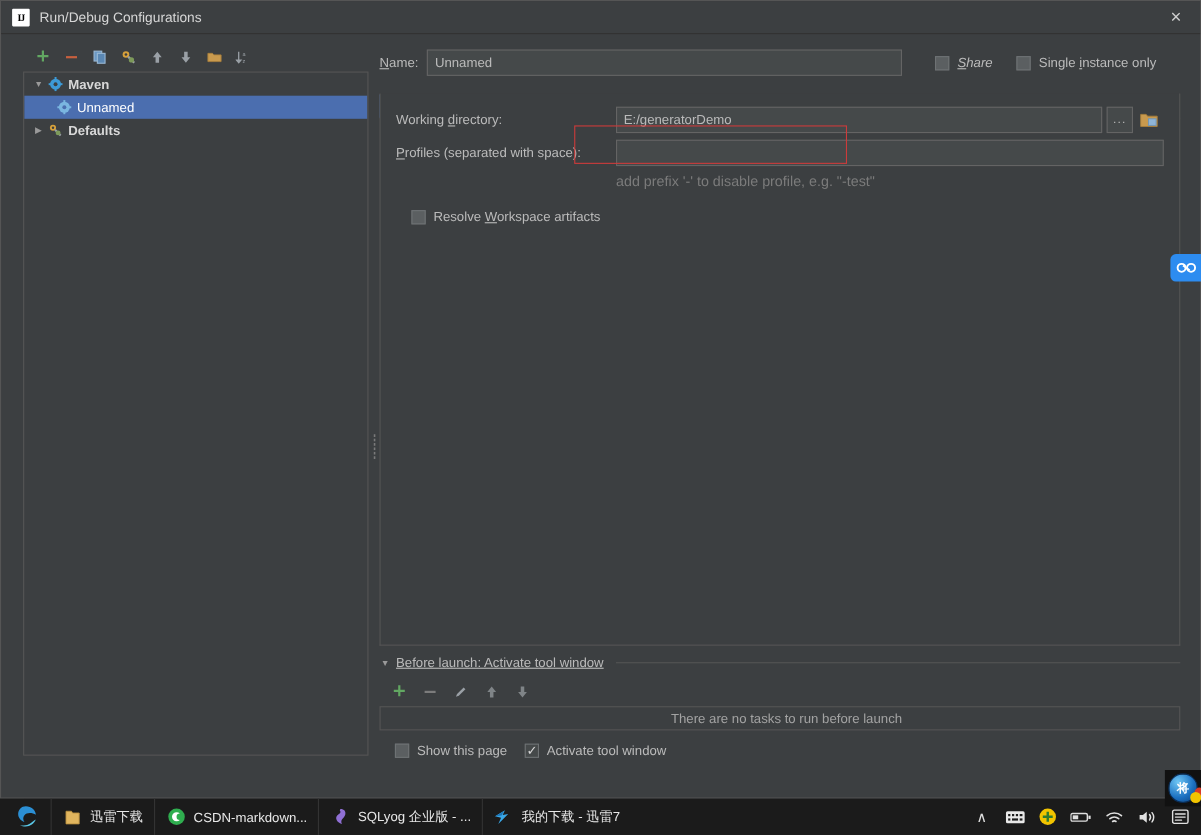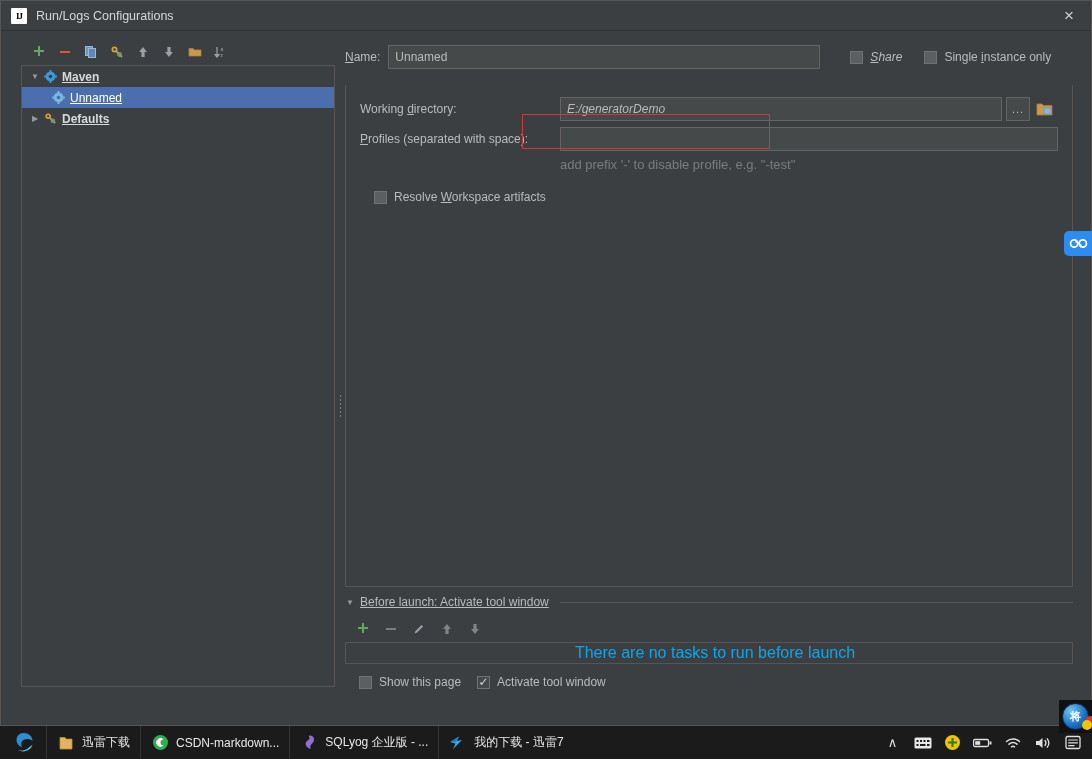--- a/index.html
+++ b/index.html
@@ -56,21 +56,21 @@
   .tree-toolbar{height:26px;display:flex;align-items:center;gap:10px;padding-left:10px;box-sizing:border-box;}
   .tb-ico{width:16px;height:16px;display:flex;align-items:center;justify-content:center;cursor:pointer;}
   .tree-box{
     position:absolute;left:0;top:26px;width:314px;height:622px;
     background:#3c3f41;border:1px solid #555555;box-sizing:border-box;overflow:hidden;
   }
   .tree-row{height:21px;display:flex;align-items:center;padding-left:6px;box-sizing:border-box;font-size:12px;cursor:pointer;}
   .tree-row.selected{background:#4b6eaf;}
   .tw{width:14px;flex:none;display:flex;align-items:center;justify-content:center;font-size:8px;color:#9a9a9a;}
   .tree-ico{width:16px;flex:none;display:flex;align-items:center;justify-content:center;margin-right:4px;}
-  .tree-lbl{color:#c7c7c7;text-decoration:underline;}
+  .tree-lbl{color:#c7c7c7;}
   .tree-row.selected .tree-lbl{color:#ffffff;}
   .tree-row.bold .tree-lbl{font-weight:bold;color:#d8d8d8;}
   .indent{padding-left:28px;}
 
   
   .splitter{position:absolute;left:334px;top:8px;width:10px;height:648px;cursor:col-resize;}
   .grip{position:absolute;left:4px;top:355px;width:3px;height:24px;
     background-image:radial-gradient(#7a7a7a 40%, transparent 41%);
     background-size:3px 4px;}
 
@@ -127,21 +127,21 @@
   }
 
   
   .before{position:absolute;left:0;top:556px;width:728px;}
   .bl-head{display:flex;align-items:center;gap:5px;}
   .bl-head .cap{font-size:12px;color:#bbbbbb;text-decoration:underline;white-space:nowrap;}
   .bl-line{flex:1;height:1px;background:#555555;margin-left:6px;}
   .bl-toolbar{height:26px;display:flex;align-items:center;gap:12px;margin-top:7px;padding-left:10px;box-sizing:border-box;}
   .bl-list{
     height:22px;border:1px solid #555555;box-sizing:border-box;background:#3c3f41;
-    display:flex;align-items:center;justify-content:center;color:#0ea5e9;font-size:16px;padding-left:12px;
+    display:flex;align-items:center;justify-content:center;color:#a3a3a3;font-size:12px;padding-left:12px;
   }
   .bl-checks{display:flex;align-items:center;gap:16px;margin-top:11px;padding-left:14px;}
 
   
   .dlg-buttons{position:absolute;left:0;top:700px;width:1092px;height:30px;
     display:flex;justify-content:flex-end;align-items:flex-start;gap:12px;padding-right:30px;box-sizing:border-box;}
   .btn{
     width:64px;height:26px;background:#4c5052;border:1px solid #5e6264;box-sizing:border-box;
     color:#bbbbbb;font-size:12px;display:flex;align-items:center;justify-content:center;cursor:pointer;
   }
@@ -231,21 +231,21 @@
     <div class="bg-frag" style="top:484px;">s</div>
     <div class="bg-frag" style="top:510px;">s</div>
     <div class="bg-frag" style="top:540px;">n</div>
   </div>
 </div>
 
 <div class="dialog">
 
   <div class="titlebar">
     <div class="ij-logo">IJ</div>
-    <div class="title-text">Run/Logs Configurations</div>
+    <div class="title-text">Run/Debug Configurations</div>
     <div class="close-btn">×</div>
   </div>
 
   <div class="dlg-body">
 
     <div class="left-pane">
 
       <div class="tree-toolbar">
         <div class="tb-ico" title="Add">
           <svg width="14" height="14" viewBox="0 0 14 14">
@@ -371,21 +371,21 @@
         <div class="tab">Runner</div>
         <div class="tab">Logs</div>
       </div>
 
       <div class="panel">
 
         <div class="redbox"></div>
 
         <div class="frow">
           <div class="fl">Working <span class="u">d</span>irectory:</div>
-          <div class="field" style="width:442px;font-style:italic;">E:/generatorDemo</div>
+          <div class="field" style="width:442px;">E:/generatorDemo</div>
           <div class="browse">...</div>
           <div class="mod-ico">
             <svg width="17" height="16" viewBox="0 0 17 16">
               <path d="M1 3h5l1.3 1.6H16V14H1z" fill="#c99a4e" stroke="#a97f3c" stroke-width="0.8"></path>
               <rect x="8" y="7" width="7" height="6" fill="#8fb4d6" stroke="#6d94b8" stroke-width="0.8"></rect>
             </svg>
           </div>
         </div>
 
 

